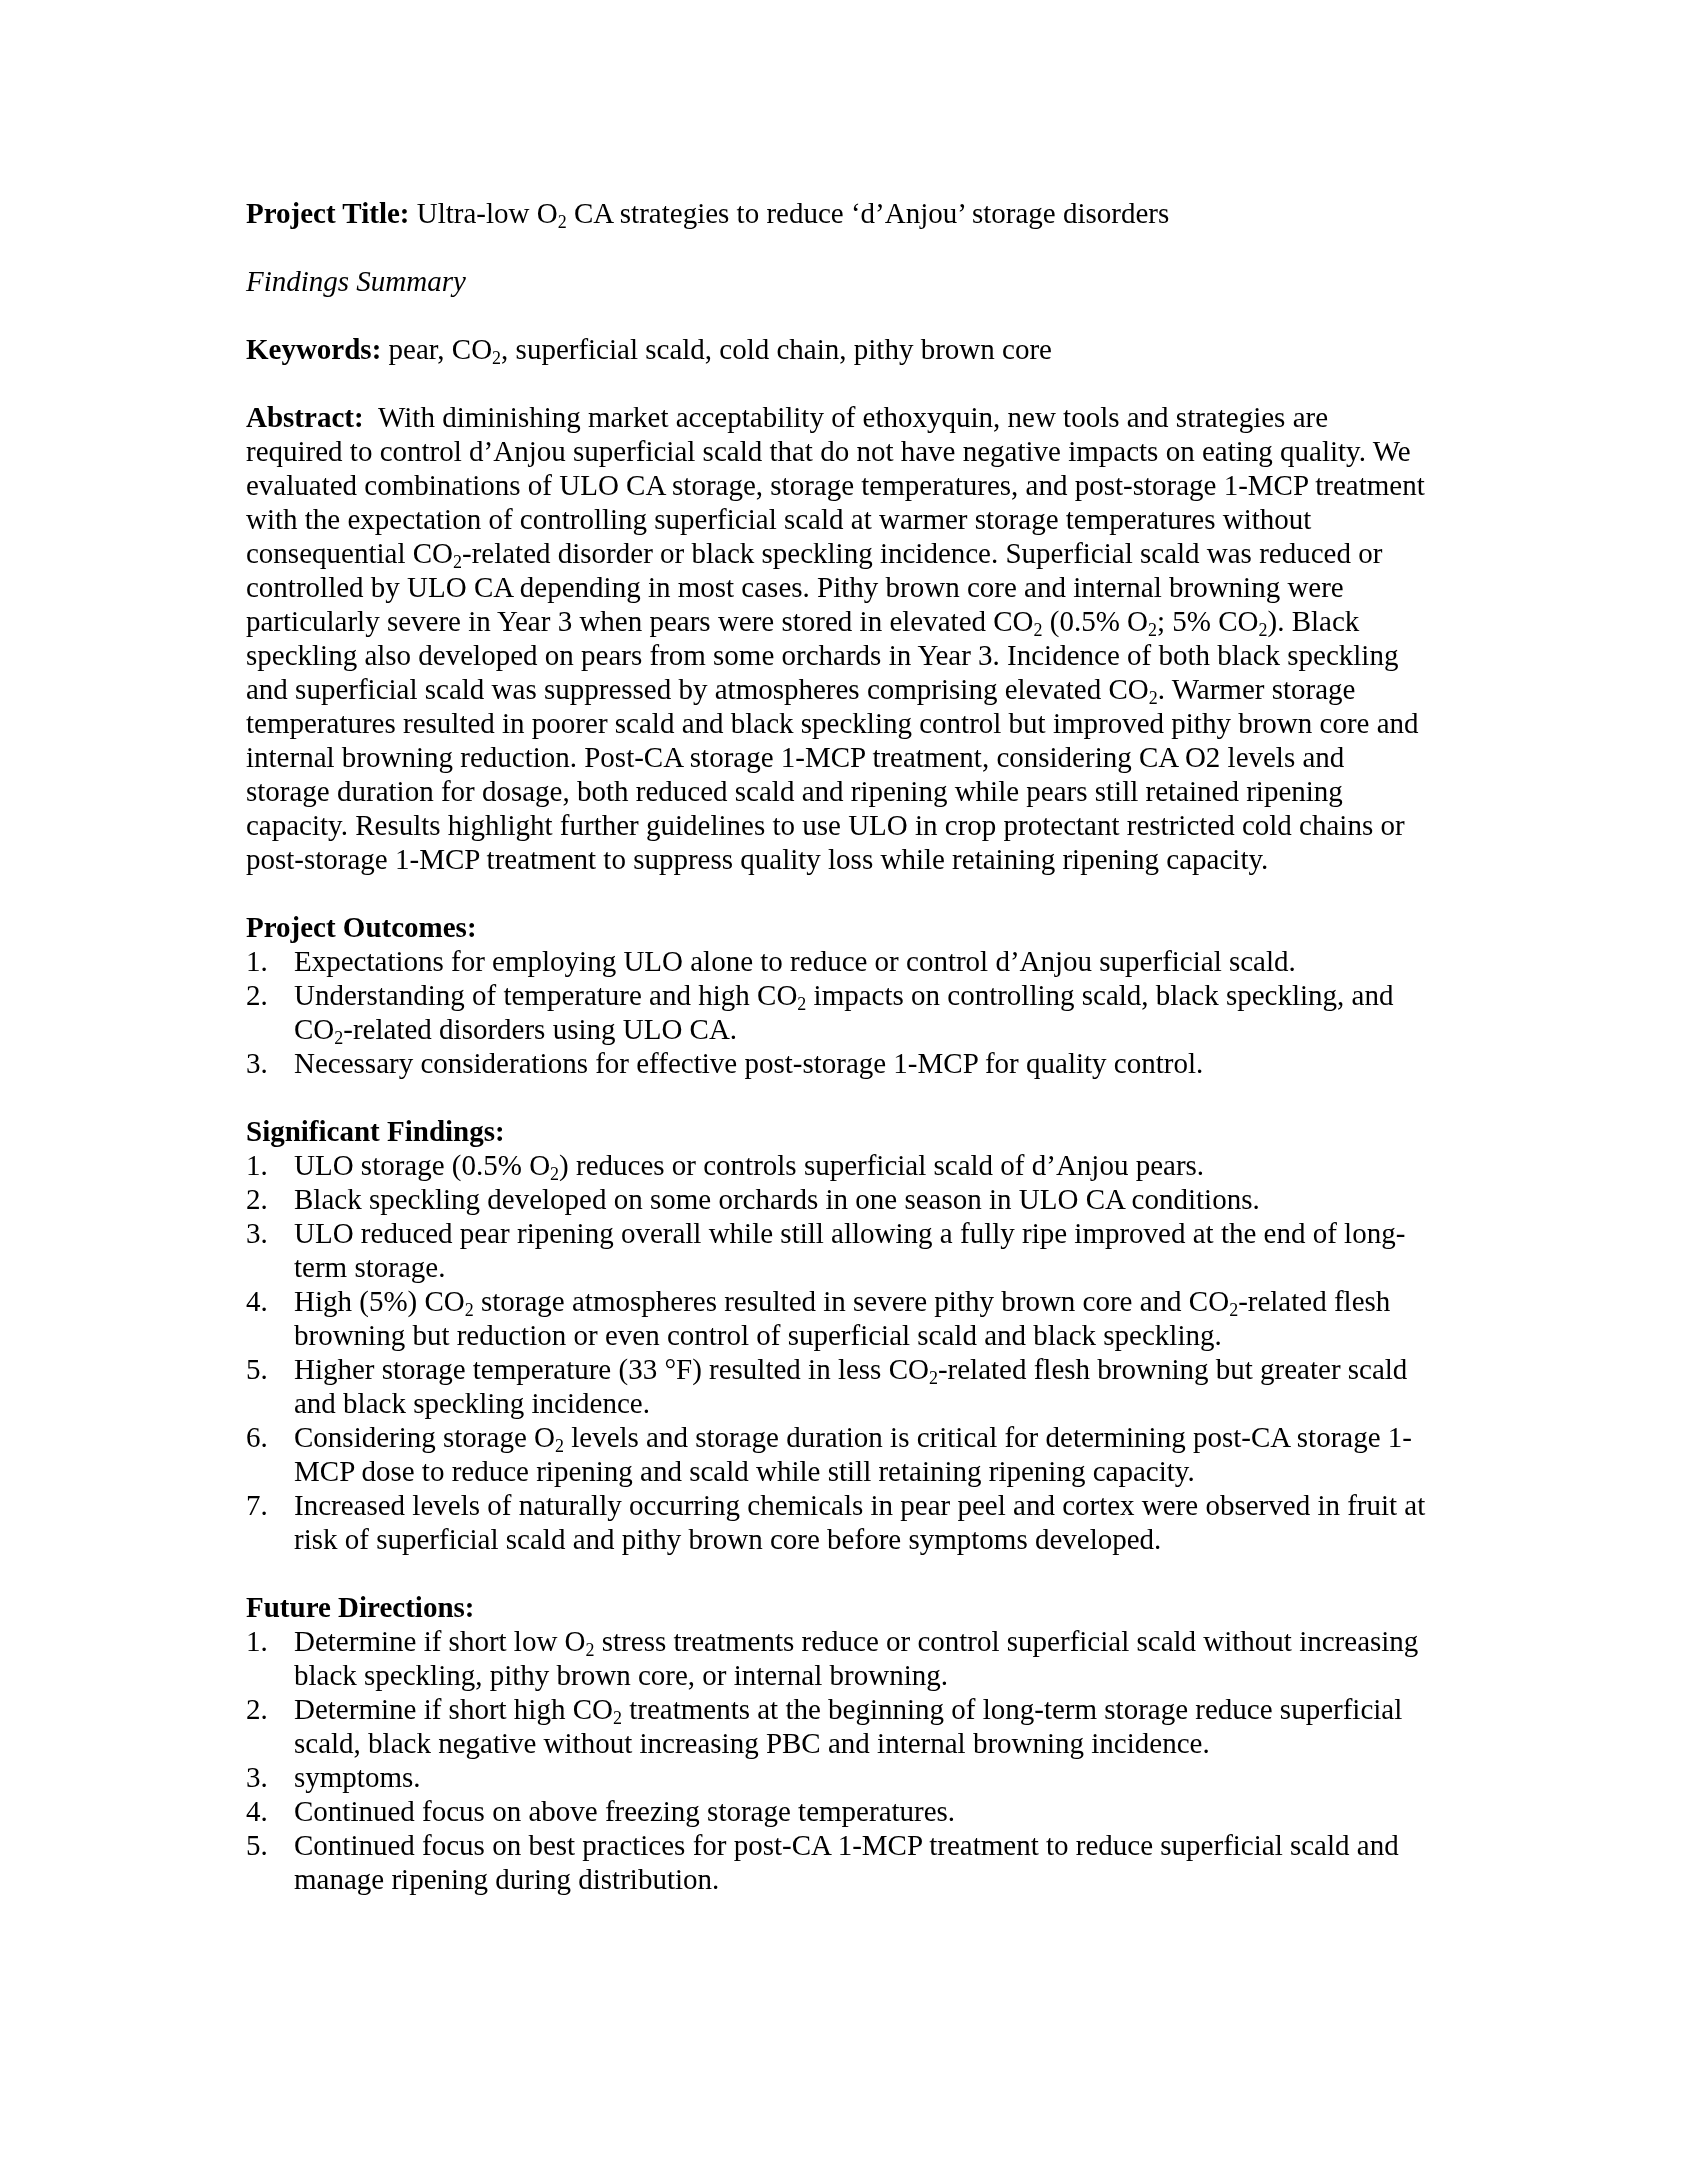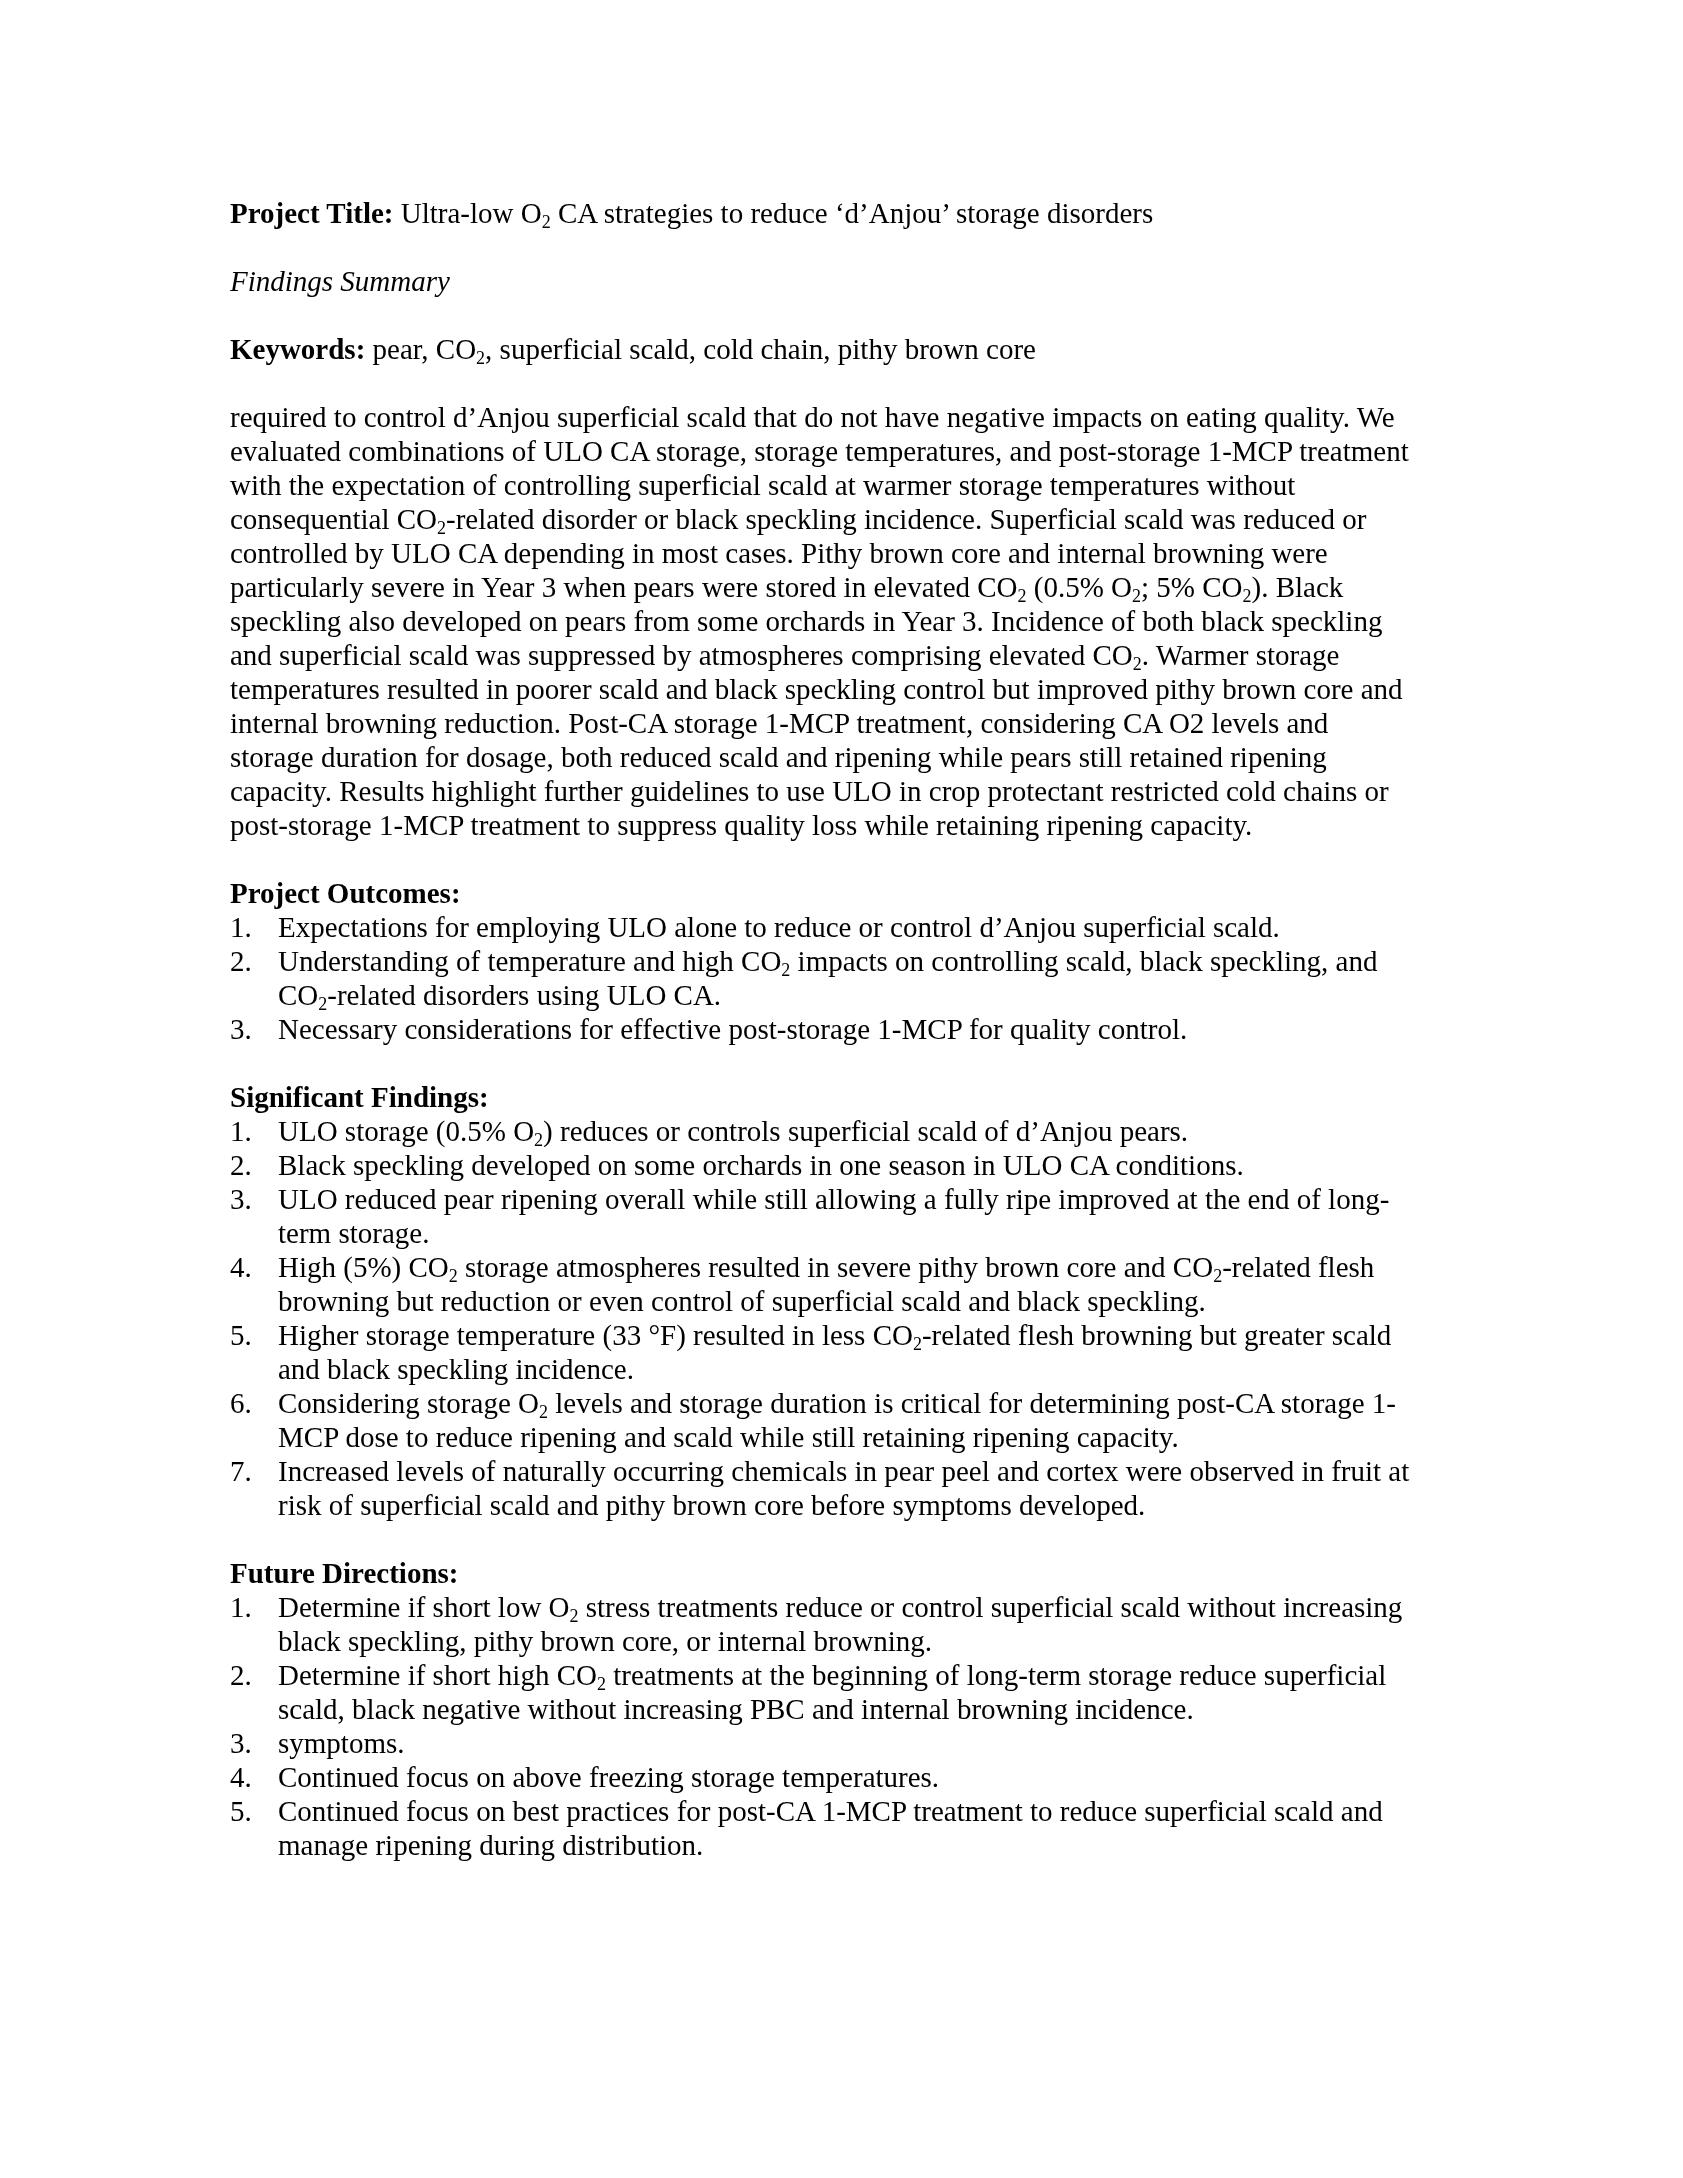--- a/index.html
+++ b/index.html
@@ -2,21 +2,21 @@
 <html><head>
   <meta charset="utf-8">
   <style>
     html, body { margin: 0; padding: 0; background: #ffffff; }
     body {
       width: 1683px; height: 2178px; position: relative; overflow: hidden;
       font-family: "Liberation Serif", "DejaVu Serif", serif;
       color: #000000;
     }
     .page {
-      position: absolute; left: 230px; top: 196px; width: 1238px;
+      position: absolute; left: 246px; top: 196px; width: 1238px;
       font-size: 29px; line-height: 34px;
     }
     .para { margin: 0; }
     .title-line { margin: 0 0 34px 0; }
     .exec { font-style: italic; margin: 0 0 34px 0; }
     .kw { margin: 0 0 34px 0; }
     .abstract { margin: 0 0 34px 0; }
     .section-head { margin: 0; font-weight: bold; }
     .section { margin: 0 0 34px 0; }
     b { font-weight: bold; }
@@ -31,20 +31,21 @@
 
 <div class="page">
   <p class="para title-line">
     <b>Project Title:</b><span>&nbsp;Ultra-low O<sub>2</sub> CA strategies to reduce ‘d’Anjou’ storage disorders</span>
   </p>
   <p class="para exec">Findings Summary</p>
   <p class="para kw">
     <b>Keywords:</b><span>&nbsp;pear, CO<sub>2</sub>, superficial scald, cold chain, pithy brown core</span>
   </p>
   <div class="para abstract" id="abstract">
+      <span class="line"><b>Abstract:</b><span>&nbsp;&nbsp;With diminishing market acceptability of ethoxyquin, new tools and strategies are</span></span>
       <span class="line">required to control d’Anjou superficial scald that do not have negative impacts on eating quality.  We</span>
       <span class="line">evaluated combinations of ULO CA storage, storage temperatures, and post-storage 1-MCP treatment</span>
       <span class="line">with the expectation of controlling superficial scald at warmer storage temperatures without</span>
       <span class="line">consequential CO<sub>2</sub>-related disorder or black speckling incidence.  Superficial scald was reduced or</span>
       <span class="line">controlled by ULO CA depending in most cases.  Pithy brown core and internal browning were</span>
       <span class="line">particularly severe in Year 3 when pears were stored in elevated CO<sub>2</sub> (0.5% O<sub>2</sub>; 5% CO<sub>2</sub>).  Black</span>
       <span class="line">speckling also developed on pears from some orchards in Year 3.  Incidence of both black speckling</span>
       <span class="line">and superficial scald was suppressed by atmospheres comprising elevated CO<sub>2</sub>.  Warmer storage</span>
       <span class="line">temperatures resulted in poorer scald and black speckling control but improved pithy brown core and</span>
       <span class="line">internal browning reduction.  Post-CA storage 1-MCP treatment, considering CA O2 levels and</span>

